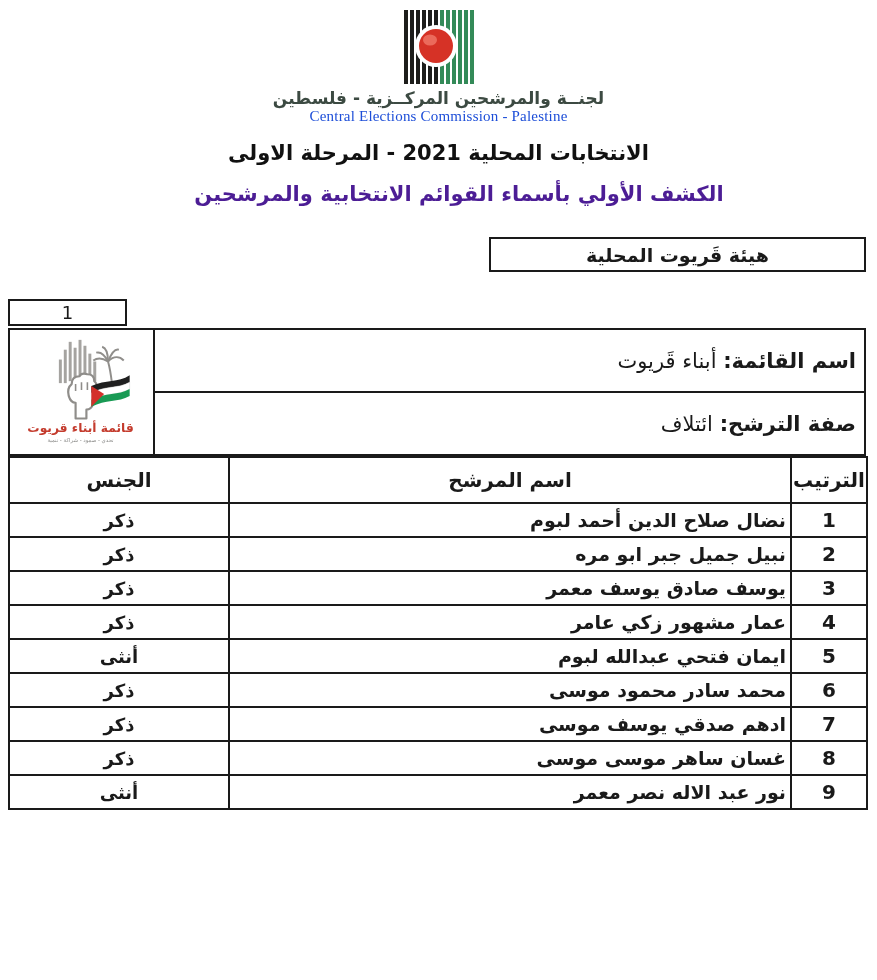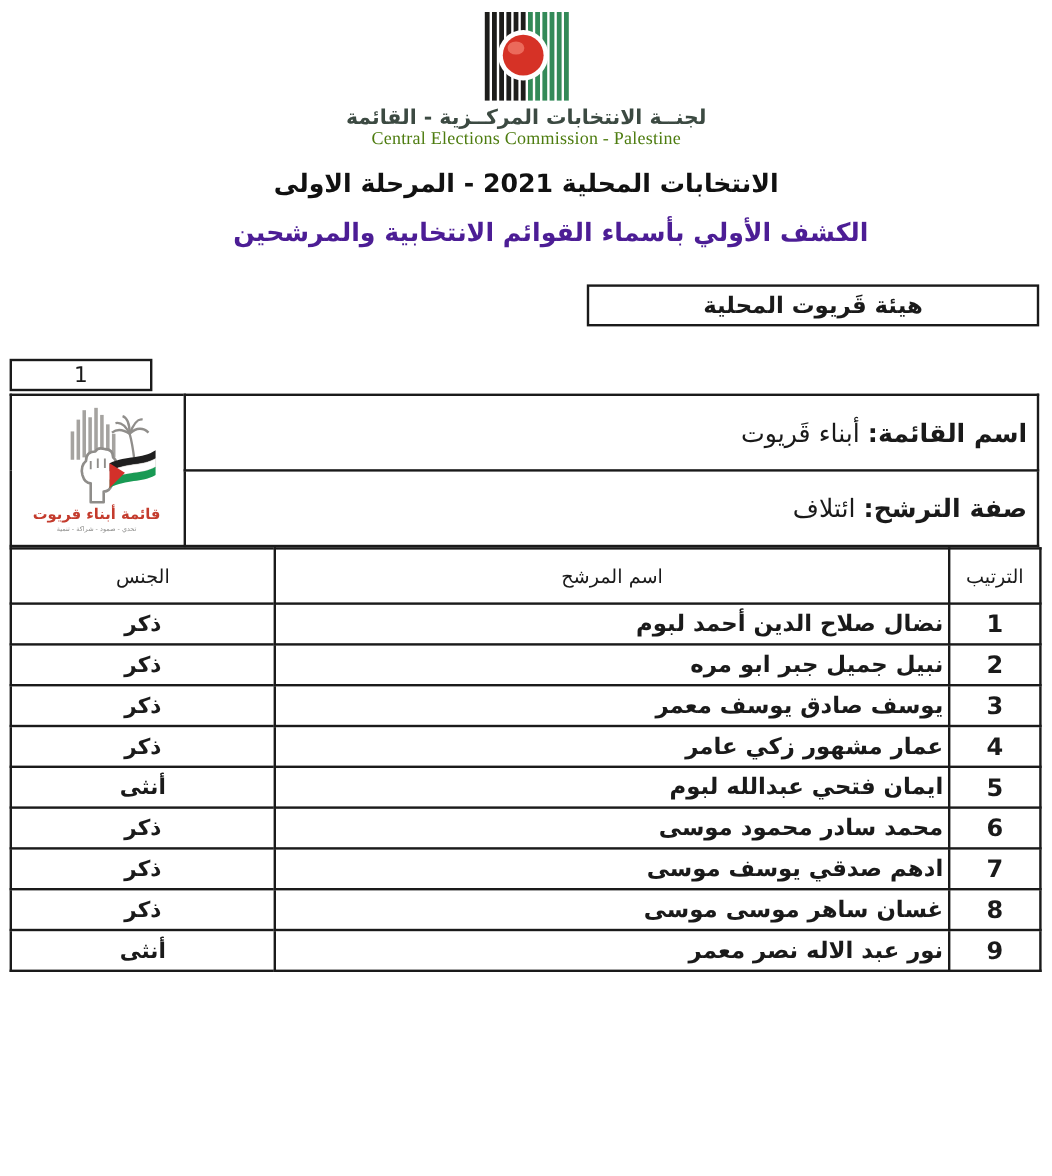--- a/index.html
+++ b/index.html
@@ -18,21 +18,21 @@
   .cec-logo { display: block; margin: 0 auto; }
   .org-ar {
     margin-top: 4px;
     font-size: 17px;
     font-weight: bold;
     color: #3c4a42;
     direction: rtl;
   }
   .org-en {
     font-size: 15px;
-    color: #4d7c0f;
+    color: #1d4ed8;
     font-family: "Liberation Serif", serif;
     letter-spacing: 0.2px;
   }
 
   .doc-title {
     margin-top: 16px;
     text-align: center;
     direction: rtl;
     font-size: 21px;
     font-weight: bold;
@@ -116,22 +116,22 @@
     width: 858px;
     border-collapse: collapse;
     table-layout: fixed;
   }
   .candidates-table th, .candidates-table td {
     border: 2px solid #1a1a1a;
     background: #fff;
   }
   .candidates-table th {
     height: 46px;
-    font-size: 16px;
-    font-weight: normal;
+    font-size: 20px;
+    font-weight: bold;
     text-align: center;
     vertical-align: middle;
     margin-left: 16px;
   }
   .candidates-table td { height: 34px; vertical-align: middle; font-weight: bold; }
   .col-order { width: 76px; }
   .col-name  { width: 562px; }
   .col-gender{ width: 220px; }
   td.cell-order { text-align: center; font-size: 20px; font-family: "DejaVu Sans", sans-serif; }
   td.cell-name  { text-align: right; padding-right: 4px; font-size: 19px; }
@@ -155,21 +155,21 @@
         <rect x="44" y="0" width="4" height="74" fill="#338a58"></rect>
         <rect x="50" y="0" width="4" height="74" fill="#338a58"></rect>
         <rect x="56" y="0" width="4" height="74" fill="#338a58"></rect>
         <rect x="62" y="0" width="4" height="74" fill="#338a58"></rect>
         <rect x="68" y="0" width="4" height="74" fill="#338a58"></rect>
         <circle cx="34" cy="36" r="21" fill="#ffffff"></circle>
         <circle cx="34" cy="36" r="17" fill="#d63226"></circle>
         <ellipse cx="28" cy="30" rx="7" ry="5.5" fill="#ee7465" opacity="0.85"></ellipse>
       </g>
     </svg>
-    <div class="org-ar">لجنــة الانتخابات المركــزية - القائمة</div>
+    <div class="org-ar">لجنــة والمرشحين المركــزية - فلسطين</div>
     <div class="org-en">Central Elections Commission - Palestine</div>
   </div>
 
   <div class="doc-title">الانتخابات المحلية 2021  - المرحلة الاولى</div>
   <div class="doc-subtitle">الكشف الأولي بأسماء القوائم الانتخابية والمرشحين</div>
 
   <div class="region-row">
     <div class="region-box authority-box">
       <span>هيئة قَريوت المحلية</span>
     </div>

